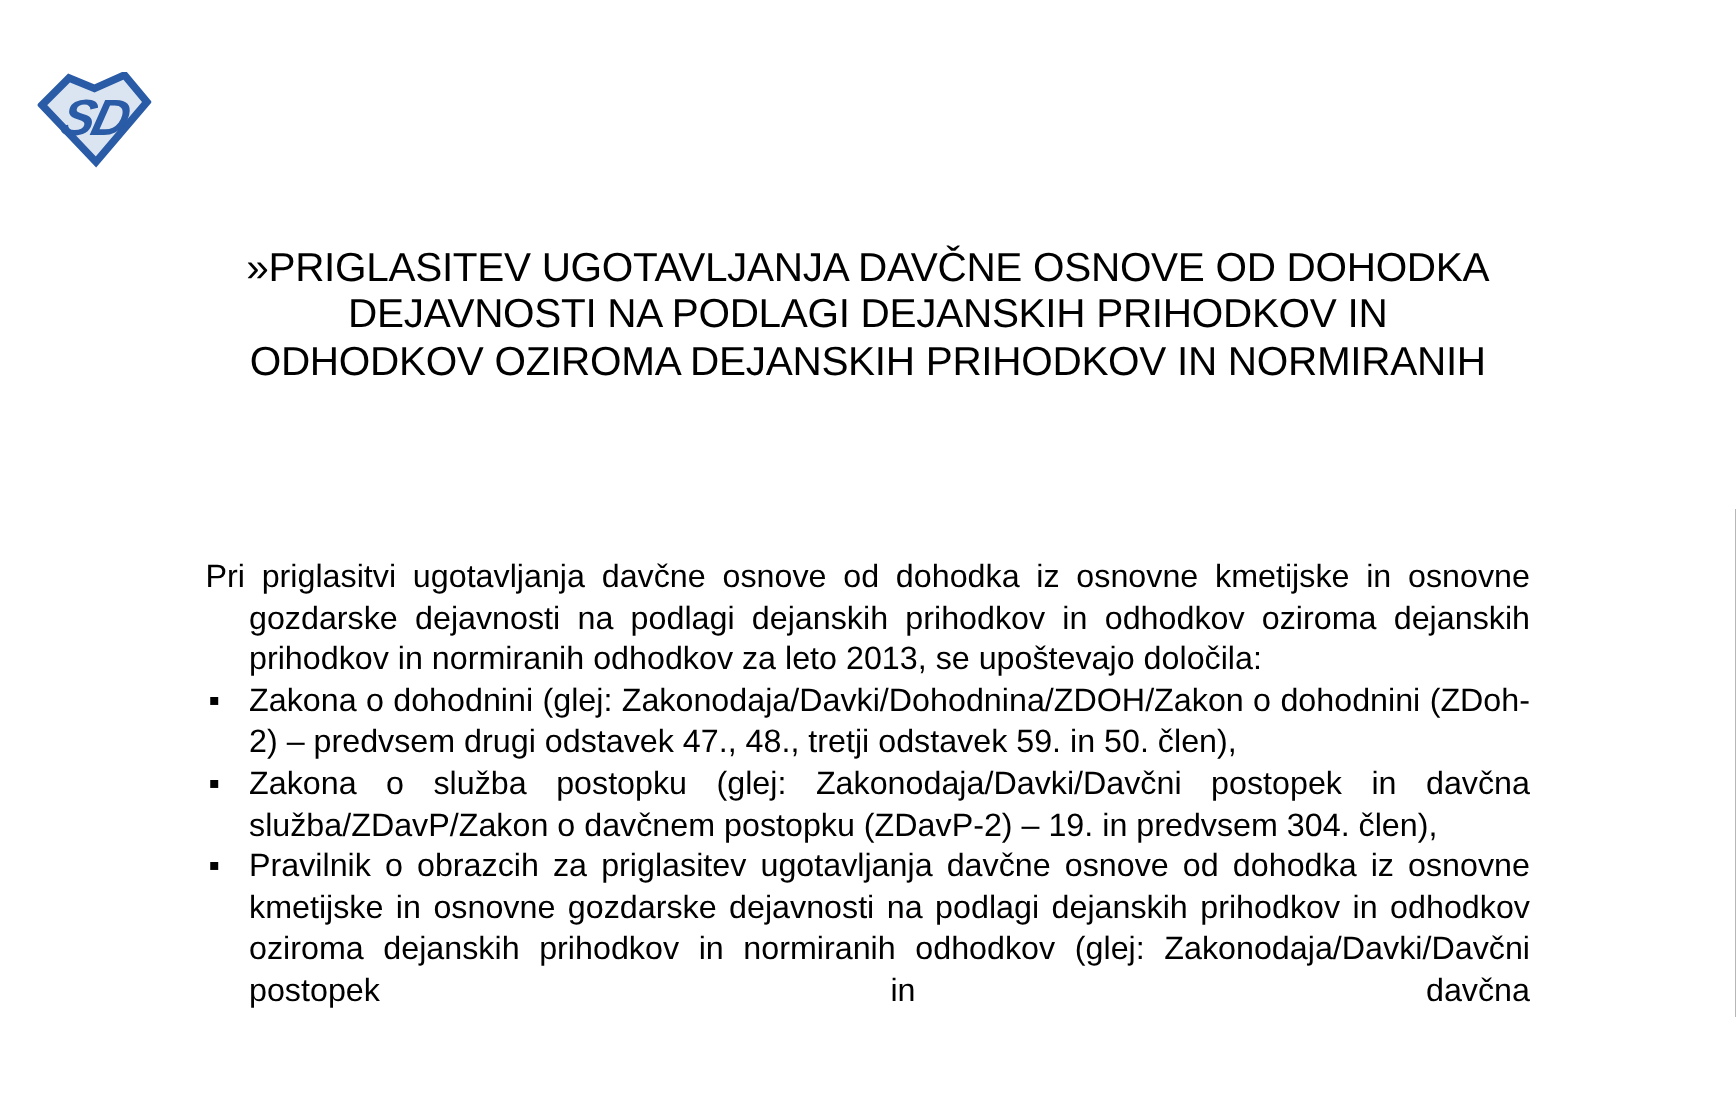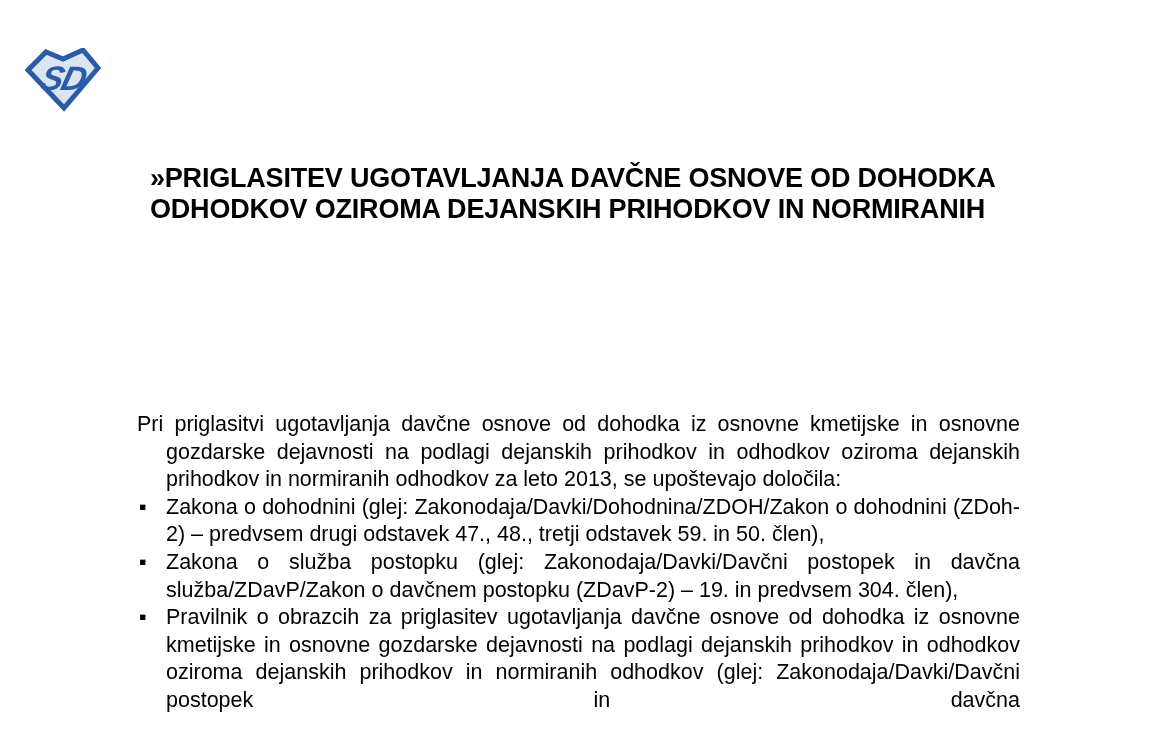--- a/index.html
+++ b/index.html
@@ -16,38 +16,38 @@
   }
   .logo {
     position: absolute;
     left: 25px;
     top: 48px;
     width: 76px;
     height: 64px;
   }
   .title {
     position: absolute;
-    left: 150px;
+    left: 137px;
     top: 163px;
     width: 883px;
-    font-weight: bold;
+    text-align: center;
+    font-weight: normal;
     font-size: 27px;
     line-height: 31.4px;
     letter-spacing: -0.2px;
   }
   .title-line { white-space: nowrap; }
   .body-text {
     position: absolute;
     left: 137px;
     top: 371px;
     width: 883px;
     font-size: 21.5px;
     line-height: 27.6px;
     text-align: justify;
-    margin-top: 40px;
   }
   .hang {
     padding-left: 29px;
     text-indent: -29px;
   }
   .bullet {
     position: relative;
     padding-left: 29px;
   }
   .bullet .marker {
@@ -66,20 +66,21 @@
 
   <svg class="logo" viewBox="0 0 76 64" xmlns="http://www.w3.org/2000/svg" aria-hidden="true">
     <path d="M 3,22 L 21,4 L 38,11 L 58,2 L 73,20 L 39,60 Z" fill="#dbe5f2" stroke="#2a5ba6" stroke-width="5" stroke-linejoin="miter"></path>
     <g transform="skewX(-14)">
       <text x="24" y="42" font-family="Liberation Sans, sans-serif" font-weight="bold" font-style="italic" font-size="34" letter-spacing="-2" fill="#2a5ba6">SD</text>
     </g>
   </svg>
 
   <div class="title">
     <div class="title-line">»PRIGLASITEV UGOTAVLJANJA DAVČNE OSNOVE OD DOHODKA</div>
+    <div class="title-line">DEJAVNOSTI NA PODLAGI DEJANSKIH PRIHODKOV IN</div>
     <div class="title-line">ODHODKOV OZIROMA DEJANSKIH PRIHODKOV IN NORMIRANIH</div>
   </div>
 
   <div class="body-text">
 
     <div class="hang">Pri priglasitvi ugotavljanja davčne osnove od dohodka iz osnovne kmetijske in osnovne gozdarske dejavnosti na podlagi dejanskih prihodkov in odhodkov oziroma dejanskih prihodkov in normiranih odhodkov za leto 2013, se upoštevajo določila:</div>
 
     <div class="bullet">
       <span class="marker">▪</span>
       <span class="bold">Zakona o dohodnini</span><span> (glej: Zakonodaja/Davki/Dohodnina/ZDOH/Zakon o dohodnini (ZDoh-2) – predvsem drugi odstavek 47., 48., tretji odstavek 59. in 50. člen),</span>

